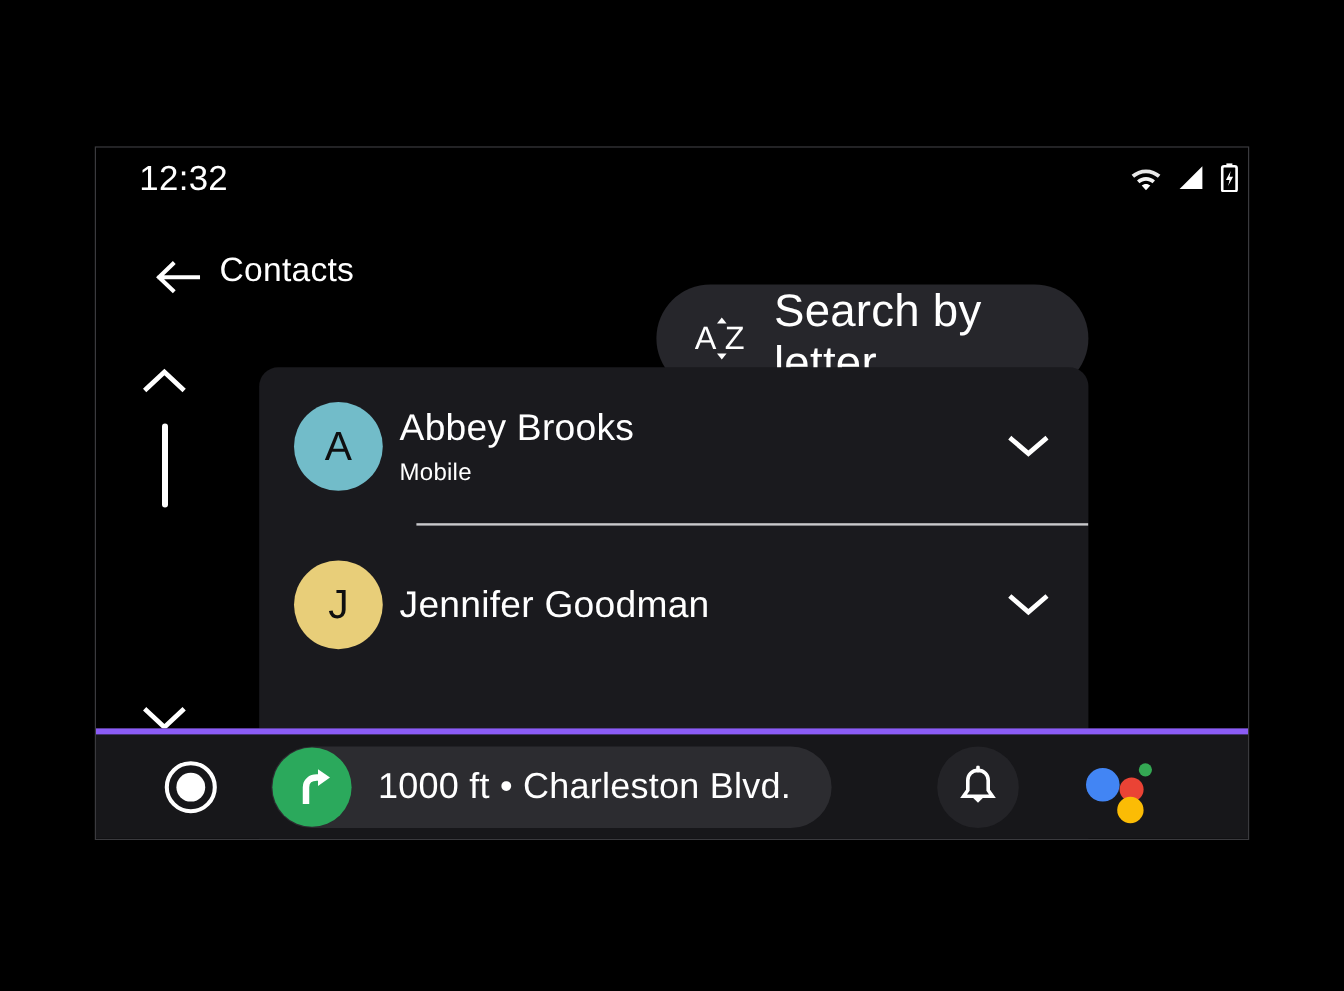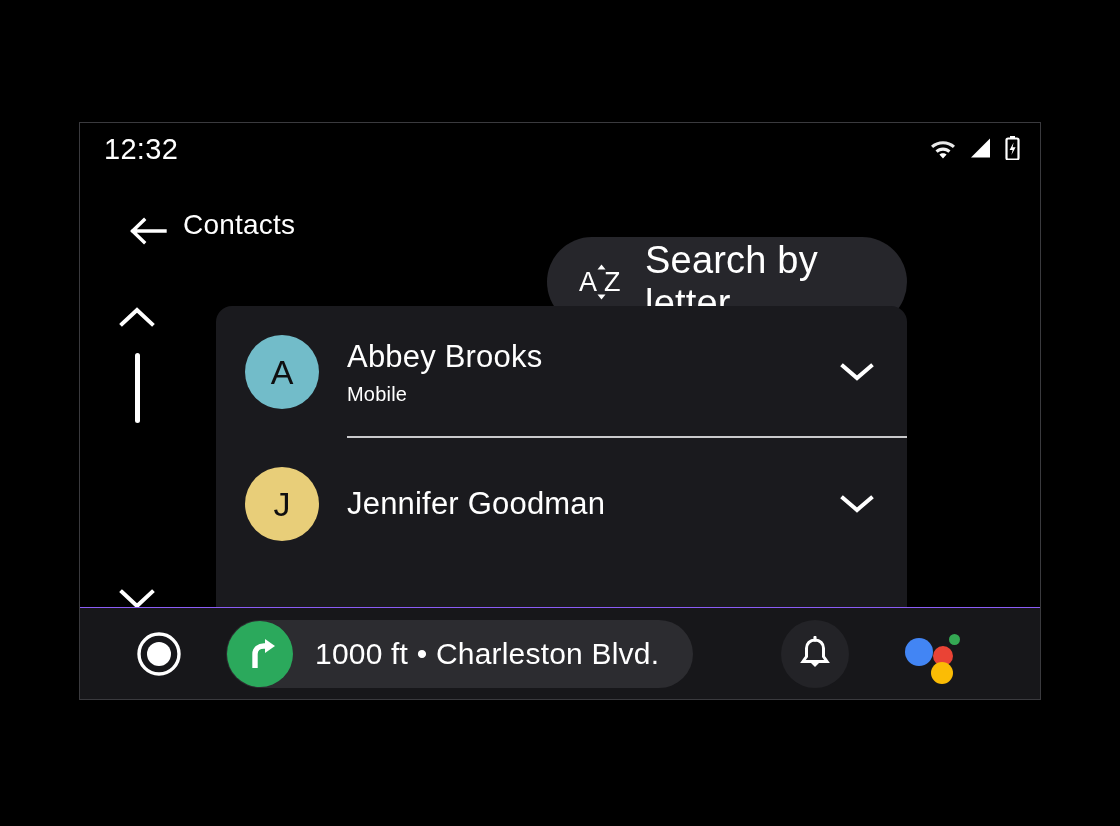--- a/index.html
+++ b/index.html
@@ -16,21 +16,21 @@
     position: absolute;
     left: 79px; top: 122px;
     width: 962px; height: 578px;
     background: #000000;
     border: 1px solid #3a3a3e;
     overflow: hidden;
   }
 
   
   .statusbar {
-    position: absolute; left: 0; top: 0;
+    position: absolute; left: 12px; top: 0;
     width: 100%; height: 56px;
   }
   .status-time {
     position: absolute; left: 24px; top: 10px;
     font-size: 29px; color: #ffffff; letter-spacing: 0.3px;
   }
   .status-icons {
     position: absolute; right: 20px; top: 13px;
     display: flex; align-items: center; gap: 12px;
   }
@@ -101,21 +101,21 @@
   .avatar {
     width: 74px; height: 74px; border-radius: 50%;
     flex: none;
     display: flex; align-items: center; justify-content: center;
     overflow: hidden;
     position: relative;
   }
   .avatar-letter {
     font-size: 34px; color: #0f0f10; font-weight: 400;
   }
-  .row-texts { margin-left: 28px; flex: 1; min-width: 0; }
+  .row-texts { margin-left: 14px; flex: 1; min-width: 0; }
   .row-title {
     font-size: 31px; color: #ffffff; letter-spacing: 0.2px;
     white-space: nowrap;
   }
   .row-sub {
     margin-top: 8px;
     font-size: 20px; color: #ffffff; letter-spacing: 0.2px;
   }
   .row-chevron {
     width: 56px; margin-right: 22px;
@@ -157,21 +157,21 @@
   .photo-av .shoulder {
     position: absolute; left: 14px; bottom: -4px; width: 48px; height: 20px;
     background: #e3c6ad; border-radius: 50% 50% 0 0;
   }
 
   
   .bottombar {
     position: absolute; left: 0; bottom: 0;
     width: 100%; height: 92px;
     background: #17171a;
-    border-top: 1px solid #8b5cf6;
+    border-top: 5px solid #8b5cf6;
     display: flex; align-items: center;
   }
   .home-btn {
     width: 46px; height: 46px; margin-left: 56px; flex: none; cursor: pointer;
   }
   .nav-pill {
     margin-left: 44px;
     height: 68px; min-width: 404px;
     background: #2c2c30;
     border-radius: 34px;

